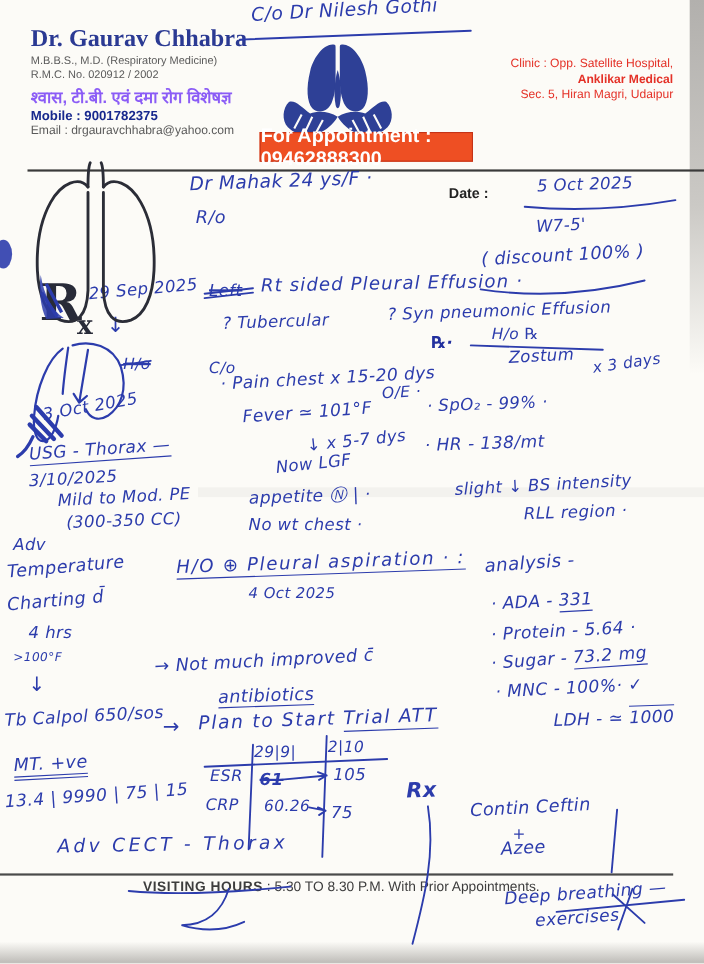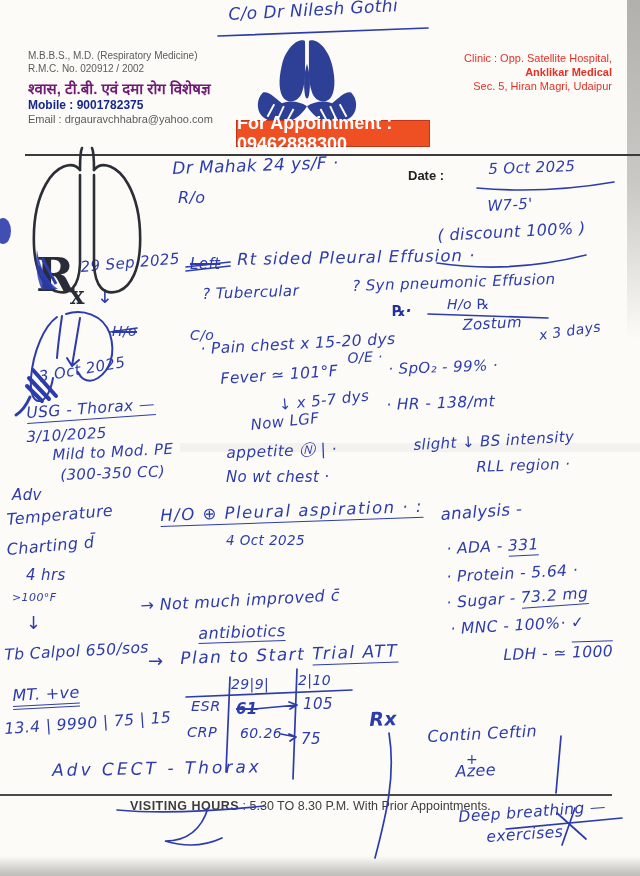--- a/index.html
+++ b/index.html
@@ -11,21 +11,21 @@
   .dark{color:#22309e;}
   .ul{border-bottom:1.6px solid currentColor;padding-bottom:1px;}
   .ul2{border-bottom:4px double currentColor;padding-bottom:2px;}
   .ol{border-top:1.6px solid currentColor;padding-top:1px;}
   .st{text-decoration:line-through;text-decoration-thickness:2px;}
   .printed{position:absolute;color:#2e2e2e;white-space:nowrap;}
   
   .docname{font-family:"Liberation Serif",serif;font-weight:bold;font-size:22px;color:#2b3a93;}
   .clinicname{font-family:"Liberation Serif",serif;font-weight:bold;font-size:20px;color:#2b3a93;}
   .sub{font-size:10px;color:#5a5a5a;}
-  .hindi{font-size:15px;font-weight:bold;color:#701a75;}
+  .hindi{font-size:15px;font-weight:bold;color:#8b5cf6;}
   .mob{font-size:12px;font-weight:bold;color:#17288d;}
   .red{color:#e43127;font-size:11px;font-weight:bold;}
   .banner{position:absolute;left:200px;top:120px;width:192px;height:25px;background:#ee4f23;
           border:1px solid #c53318;color:#fff;font-weight:bold;font-size:18px;
           display:flex;align-items:center;justify-content:center;margin-left:36px;}
   .rule{position:absolute;left:25px;top:154px;width:615px;height:2px;background:#3a3a3a;}
   .rule2{position:absolute;left:0;top:794px;width:612px;height:2px;background:#4a4a4a;}
   .rxsym{position:absolute;font-family:"DejaVu Serif",serif;font-weight:bold;color:#282b38;}
   .scan-right{position:absolute;left:627px;top:0;width:13px;height:340px;
               background:linear-gradient(#b2b0ad,#cbc9c5 55%,rgba(203,201,197,0));}
@@ -37,20 +37,21 @@
   .footer-line b{letter-spacing:.5px;}
 </style>
 </head>
 <body>
 
 <div id="page">
 
   <div class="scan-right"></div>
   <div class="smudge"></div>
 
+  <div class="printed docname" style="left:28px;top:22px">Dr. Gaurav Chhabra</div>
   <div class="printed sub" style="left:28px;top:50px">M.B.B.S., M.D. (Respiratory Medicine)</div>
   <div class="printed sub" style="left:28px;top:63px">R.M.C. No. 020912 / 2002</div>
   <div class="printed hindi" style="left:28px;top:78px">श्वास, टी.बी. एवं दमा रोग विशेषज्ञ</div>
   <div class="printed mob" style="left:28px;top:98px">Mobile : 9001782375</div>
   <div class="printed sub" style="left:28px;top:113px;font-size:11px">Email : drgauravchhabra@yahoo.com</div>
 
   <div class="printed red" style="right:28px;top:52px;font-weight:normal">Clinic : Opp. Satellite Hospital,</div>
   <div class="printed red" style="right:28px;top:66px">Anklikar Medical</div>
   <div class="printed red" style="right:28px;top:80px;font-weight:normal">Sec. 5, Hiran Magri, Udaipur</div>
 

